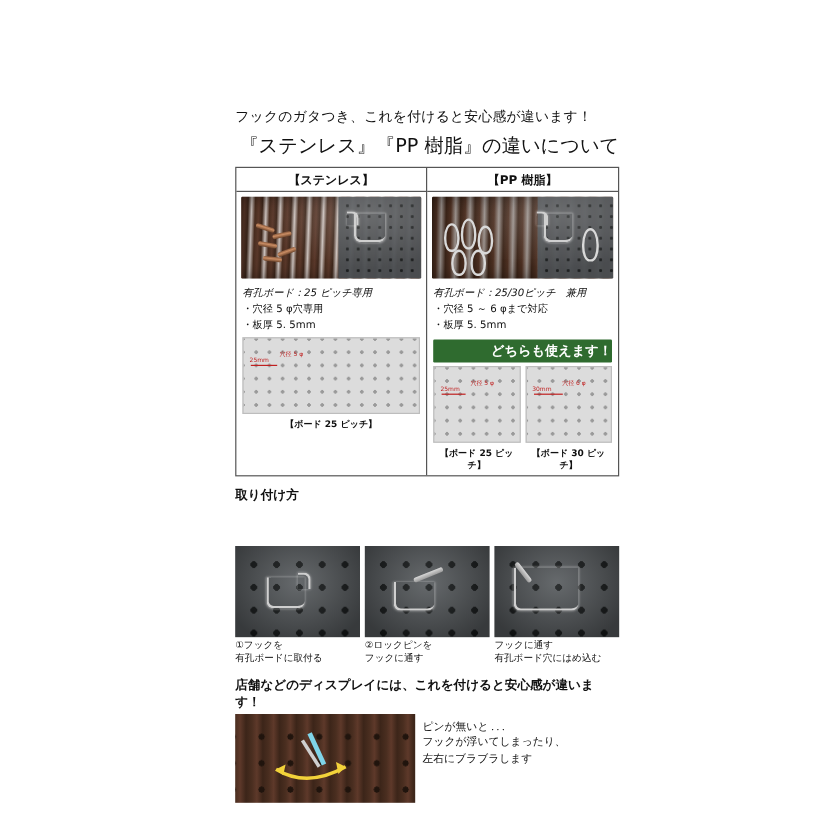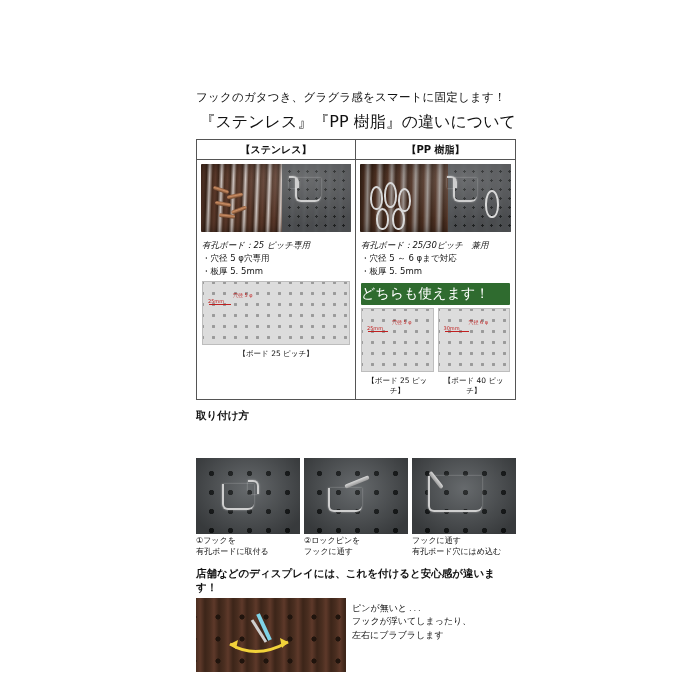--- a/index.html
+++ b/index.html
@@ -128,25 +128,25 @@
     line-height: 1.45;
     padding: 3px 5px 4px;
     color: #111;
   }
   .spec .line1 { margin-bottom: 1px; font-style: italic; }
 
   .greenbar {
     margin: 2px 5px 3px;
     background: #2f6b2f;
     color: #fff;
-    font-size: 14px;
-    text-align: left;
+    font-size: 11px;
+    text-align: right;
     padding: 2px 0;
     border-radius: 1px;
-    font-weight: normal;
+    font-weight: bold;
   }
 
   
   .boards { display: flex; gap: 4px; padding: 0 5px 4px; }
   .board {
     position: relative;
     flex: 1;
     height: 62px;
     background: #dcdcdc;
     background-image: radial-gradient(circle, #9a9a9a 1.4px, rgba(0,0,0,0) 1.6px);
@@ -166,21 +166,21 @@
     left: 30px; top: 10px;
     font-size: 5px;
     color: #c02020;
     white-space: nowrap;
   }
   .board .arrowh {
     position: absolute;
     height: 1px;
     background: #c02020;
   }
-  .caps { display: flex; gap: 4px; padding: 0 5px 3px; }
+  .caps { display: flex; gap: 4px; padding: 0 5px 3px; font-weight: bold; }
   .caps > div { flex: 1; text-align: center; font-size: 7.5px; }
 
   
   .sec-title {
     font-size: 10.5px;
     margin: 9px 0 3px;
     font-weight: bold;
   }
   .steps { display: flex; gap: 4px; }
   .step { width: calc((320px - 8px) / 3); margin-top: 32px; }
@@ -233,21 +233,21 @@
   }
 
   .nowrap { white-space: nowrap; }
 </style>
 </head>
 <body>
 
 <div class="page">
   <div class="sheet">
 
-    <div class="headline">フックのガタつき、グラグラ感をスマートに固定します！</div>
+    <div class="headline">フックのガタつき、これを付けると安心感が違います！</div>
     <div class="subhead">『ステンレス』『PP 樹脂』の違いについて</div>
 
     <div class="compare">
 
       <div class="col left">
         <div class="col-title">【ステンレス】</div>
 
         <div class="photo-wrap">
           <div class="photo">
             <div class="pegpatch"></div>
@@ -315,21 +315,21 @@
             <div class="measure2">穴径 5 φ</div>
           </div>
           <div class="board">
             <div class="arrowh" style="left:6px;top:22px;width:24px;"></div>
             <div class="measure">30mm</div>
             <div class="measure2">穴径 6 φ</div>
           </div>
         </div>
         <div class="caps">
           <div>【ボード 25 ピッチ】</div>
-          <div>【ボード 40 ピッチ】</div>
+          <div>【ボード 30 ピッチ】</div>
         </div>
       </div>
     </div>
 
     <div class="sec-title">取り付け方</div>
     <div class="steps">
 
       <div class="step">
         <div class="stepimg">
           <div class="vign"></div>

